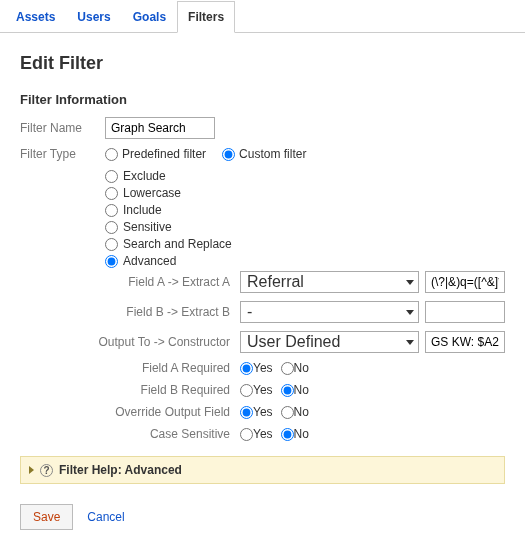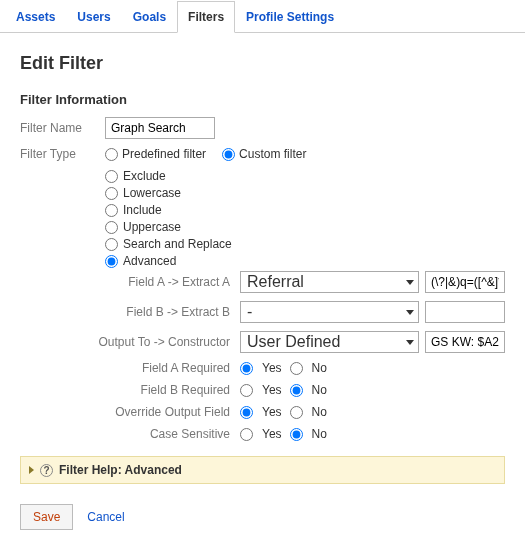--- a/index.html
+++ b/index.html
@@ -76,21 +76,21 @@
     margin-right: 6px;
     cursor: pointer;
   }
   .sel .caret {
     width: 0; height: 0;
     border-left: 4px solid transparent;
     border-right: 4px solid transparent;
     border-top: 5px solid #333;
   }
   .text-narrow { width: 80px; }
-  .yn { display: flex; align-items: center; gap: 9px; margin-right: 8px; }
+  .yn { display: flex; align-items: center; gap: 0; margin-right: 8px; }
   .help-box {
     margin: 15px 20px 0 20px;
     background: #fdf6d9;
     border: 1px solid #e8dca0;
     padding: 6px 8px;
     display: flex;
     align-items: center;
     gap: 6px;
     font-weight: bold;
     font-size: 12px;
@@ -123,21 +123,20 @@
   .cancel-link { color: #1155cc; cursor: pointer; }
 </style>
 </head>
 <body>
 
 <div class="tabs">
   <div class="tab">Assets</div>
   <div class="tab">Users</div>
   <div class="tab">Goals</div>
   <div class="tab active">Filters</div>
-  <div class="tab">Profile Settings</div>
 </div>
 
 <div class="content">
   <h1>Edit Filter</h1>
   <h2>Filter Information</h2>
 
   <div class="row">
     <div class="label">Filter Name</div>
     <input type="text" class="name-input" value="Graph Search" style="">
   </div>
@@ -160,21 +159,21 @@
     <div class="opt">
         <input type="radio" name="co" style="">
         <span>Lowercase</span>
       </div>
     <div class="opt">
         <input type="radio" name="co" style="">
         <span>Include</span>
       </div>
     <div class="opt">
         <input type="radio" name="co" style="">
-        <span>Uppercase</span>
+        <span>Sensitive</span>
       </div>
     <div class="opt">
         <input type="radio" name="co" style="">
         <span>Search and Replace</span>
       </div>
     <div class="opt">
         <input type="radio" name="co" checked="" style="">
         <span>Advanced</span>
       </div>
   </div>

